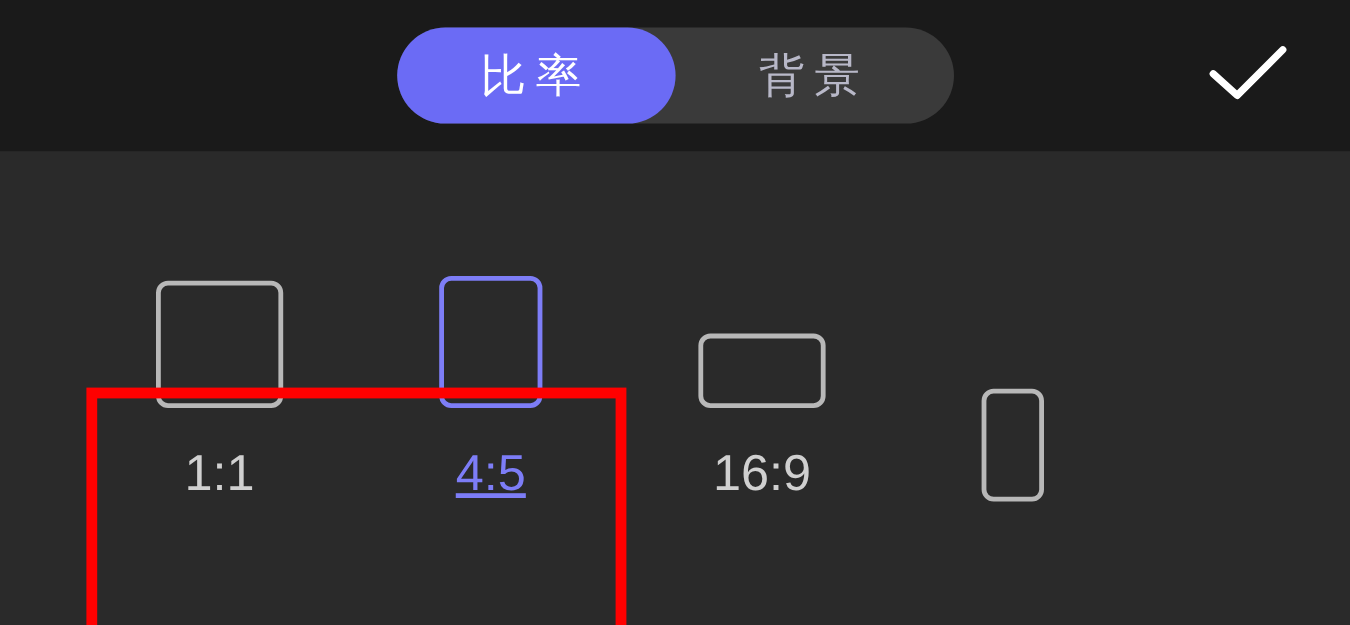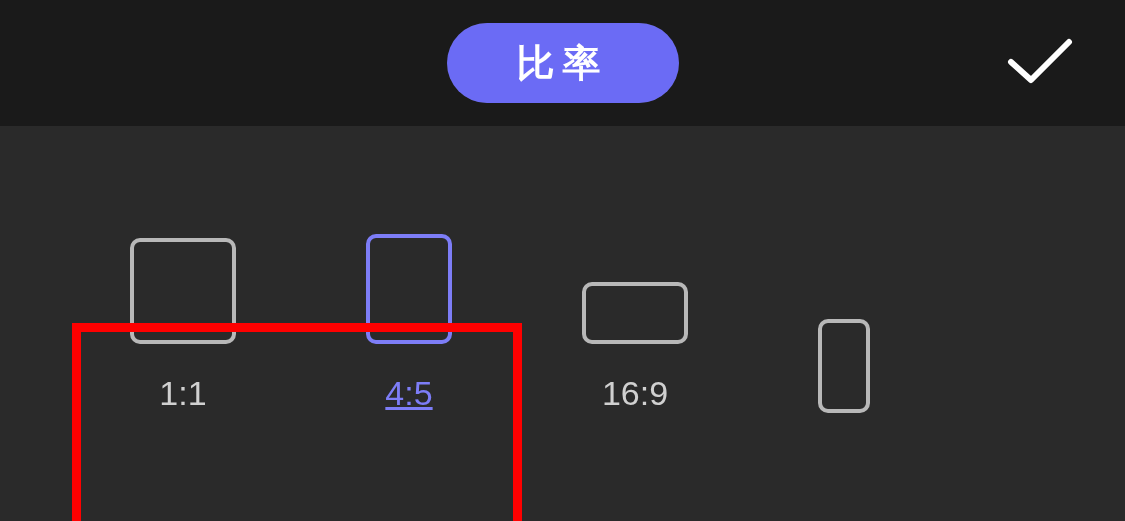--- a/index.html
+++ b/index.html
@@ -16,21 +16,20 @@
       position: relative;
     }
     .header {
       width: 100%;
       height: 126px;
       background: #1a1a1a;
       display: flex;
       align-items: center;
       justify-content: center;
       position: relative;
-      font-weight: bold;
     }
     .tab-group {
       display: flex;
       align-items: center;
       gap: 0;
       background: #3a3a3a;
       border-radius: 50px;
       padding: 0;
       height: 80px;
     }
@@ -86,21 +85,21 @@
       cursor: pointer;
     }
     .ratio-shape {
       border: 4px solid #b8b8b8;
       border-radius: 10px;
     }
     .ratio-shape.selected {
       border-color: #7d7df7;
     }
     .ratio-label {
-      font-size: 34px;
+      font-size: 42px;
       color: #d0d0d0;
     }
     .ratio-label.selected {
       color: #7d7df7;
       text-decoration: underline;
     }
     .highlight-box {
       position: absolute;
       border: 9px solid #ff0000;
       pointer-events: none;
@@ -125,20 +124,21 @@
       width: 84px;
       height: 64px;
     }
   </style>
 </head>
 <body>
 
 <div class="header">
   <div class="tab-group">
     <div class="tab active">比率</div>
+    <div class="tab inactive">背景</div>
   </div>
   <div class="confirm-icon">
     <svg viewBox="0 0 70 50">
       <path d="M 6 26 L 26 44 L 64 6" stroke="#ffffff" stroke-width="6" fill="none" stroke-linecap="round" stroke-linejoin="round"></path>
     </svg>
   </div>
 </div>
 
 <div class="content">
   <div class="ratio-scroll">

